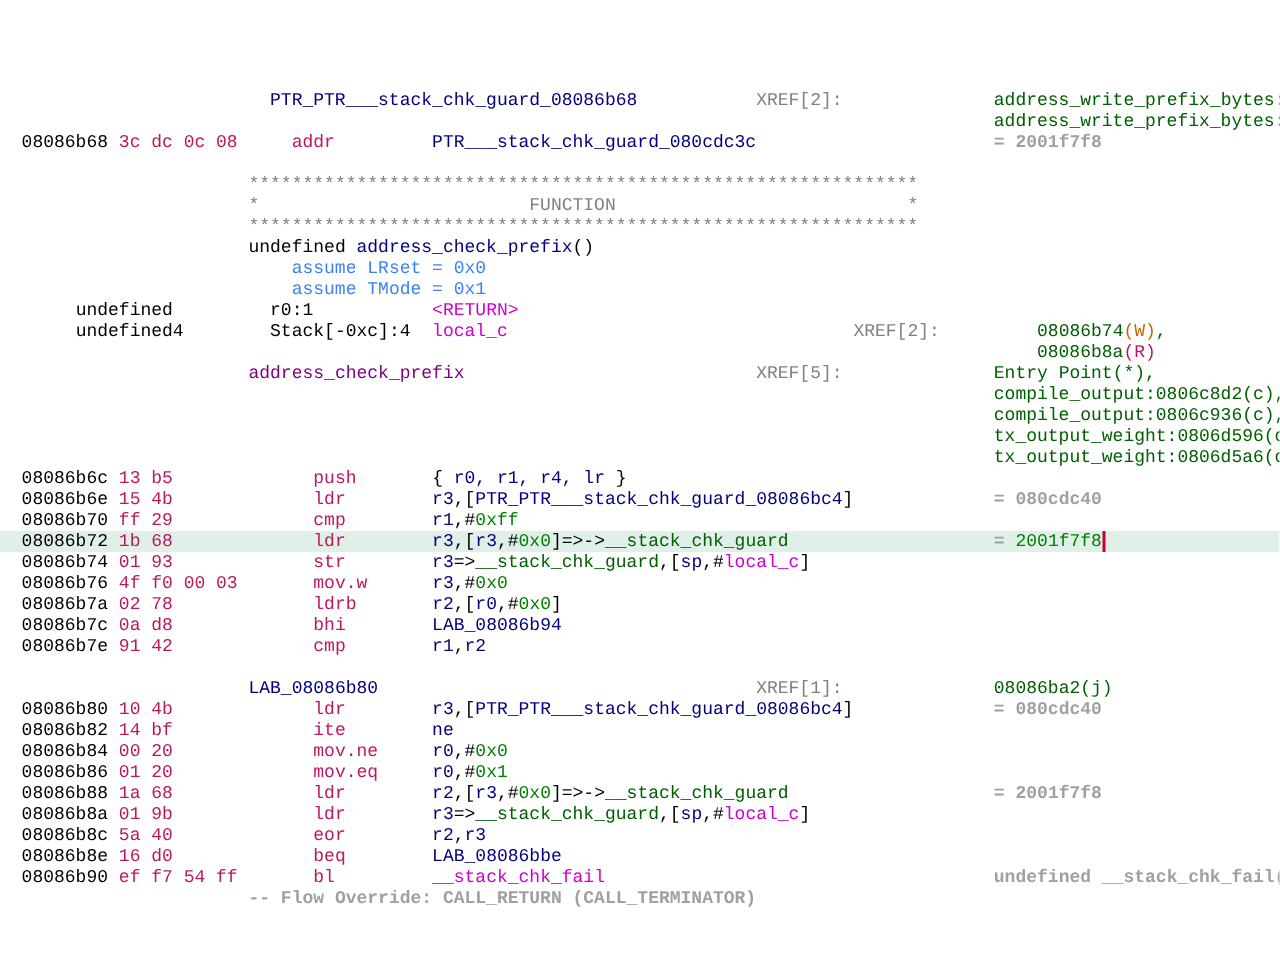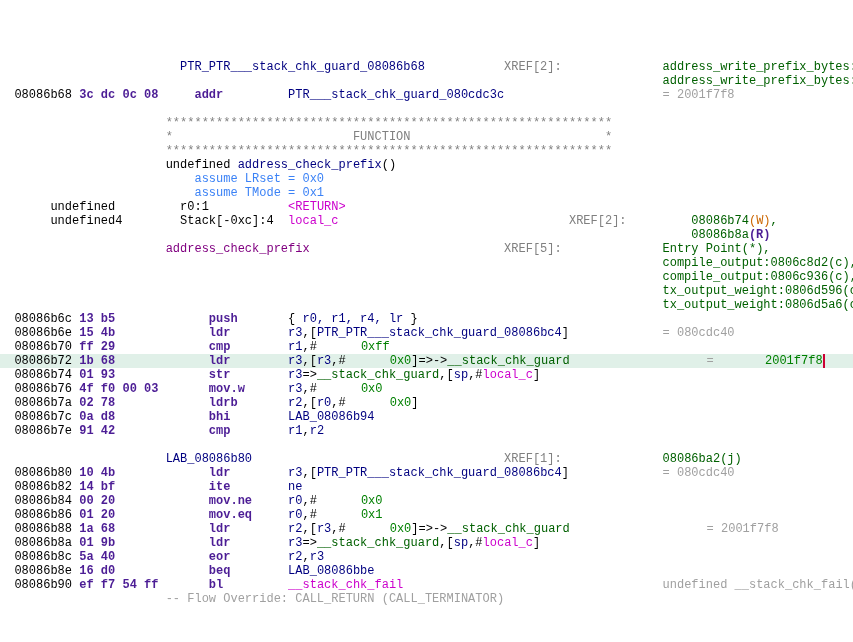--- a/index.html
+++ b/index.html
@@ -13,29 +13,29 @@
   }
   .line { height: 14px; }
   .highlighted { background: #e0f0e8 !important; }
   .cursor-mark {
     display: inline-block;
     width: 2px;
     height: 14px;
     background: #cc0033;
     vertical-align: top;
   }
-  .c-blue { color: #4c1d95; font-weight: bold; }
+  .c-blue { color: #be185d; }
   .c-navy { color: #000080; text-align: center; }
-  .c-green { color: #008000; margin-left: 44px; }
+  .c-green { color: #008000; }
   .c-darkgreen { color: #006000; }
   .c-teal { color: #3b82f6; }
   .c-magenta { color: #cc00cc; }
   .c-orange { color: #cc6600; }
   .c-grey { color: #808080; text-align: right; }
-  .c-lgrey { color: #a0a0a0; }
+  .c-lgrey { color: #a0a0a0; font-weight: bold; }
   .c-black { color: #000; }
   .c-darkmagenta { color: #800080; }
 </style>
 </head>
 <body>
 
 
 
 <div id="listing"><div class="line">                         <span class="c-navy">PTR_PTR___stack_chk_guard_08086b68</span>           <span class="c-grey">XREF[2]:</span>              <span class="c-darkgreen">address_write_prefix_bytes:08086...</span></div><div class="line">                                                                                            <span class="c-darkgreen">address_write_prefix_bytes:08086...</span></div><div class="line">  <span class="c-black">08086b68</span> <span class="c-blue">3c dc 0c 08</span>     <span class="c-blue">addr</span>         <span class="c-navy">PTR___stack_chk_guard_080cdc3c</span>                      <span class="c-lgrey">= 2001f7f8</span></div><div class="line"></div><div class="line">                       <span class="c-grey">**************************************************************</span></div><div class="line">                       <span class="c-grey">*</span>                         <span class="c-grey">FUNCTION</span>                           <span class="c-grey">*</span></div><div class="line">                       <span class="c-grey">**************************************************************</span></div><div class="line">                       <span class="c-black">undefined</span> <span class="c-navy">address_check_prefix</span><span class="c-black">()</span></div><div class="line">                           <span class="c-teal">assume</span><span class="c-teal"> LRset = 0x0</span></div><div class="line">                           <span class="c-teal">assume</span><span class="c-teal"> TMode = 0x1</span></div><div class="line">       <span class="c-black">undefined</span>         <span class="c-black">r0:1</span>           <span class="c-magenta">&lt;RETURN&gt;</span></div><div class="line">       <span class="c-black">undefined4</span>        <span class="c-black">Stack[-0xc]:4</span>  <span class="c-magenta">local_c</span>                                <span class="c-grey">XREF[2]:</span>         <span class="c-darkgreen">08086b74</span><span class="c-orange">(W)</span><span class="c-darkgreen">, </span></div><div class="line">                                                                                                <span class="c-darkgreen">08086b8a</span><span class="c-blue">(R)</span></div><div class="line">                       <span class="c-darkmagenta">address_check_prefix</span>                           <span class="c-grey">XREF[5]:</span>              <span class="c-darkgreen">Entry Point(*), </span></div><div class="line">                                                                                            <span class="c-darkgreen">compile_output:0806c8d2(c), </span></div><div class="line">                                                                                            <span class="c-darkgreen">compile_output:0806c936(c), </span></div><div class="line">                                                                                            <span class="c-darkgreen">tx_output_weight:0806d596(c), </span></div><div class="line">                                                                                            <span class="c-darkgreen">tx_output_weight:0806d5a6(c)</span></div><div class="line">  <span class="c-black">08086b6c</span> <span class="c-blue">13 b5</span>             <span class="c-blue">push</span>       <span class="c-black">{ </span><span class="c-navy">r0, r1, r4, lr</span><span class="c-black"> }</span></div><div class="line">  <span class="c-black">08086b6e</span> <span class="c-blue">15 4b</span>             <span class="c-blue">ldr</span>        <span class="c-navy">r3</span><span class="c-black">,[</span><span class="c-navy">PTR_PTR___stack_chk_guard_08086bc4</span><span class="c-black">]</span>             <span class="c-lgrey">= 080cdc40</span></div><div class="line">  <span class="c-black">08086b70</span> <span class="c-blue">ff 29</span>             <span class="c-blue">cmp</span>        <span class="c-navy">r1</span><span class="c-black">,</span><span class="c-black">#</span><span class="c-green">0xff</span></div><div class="line highlighted">  <span class="c-black">08086b72</span> <span class="c-blue">1b 68</span>             <span class="c-blue">ldr</span>        <span class="c-navy">r3</span><span class="c-black">,[</span><span class="c-navy">r3</span><span class="c-black">,</span><span class="c-black">#</span><span class="c-green">0x0</span><span class="c-black">]=&gt;-&gt;</span><span class="c-darkgreen">__stack_chk_guard</span>                   <span class="c-lgrey">= </span><span class="c-green">2001f7f8</span><span class="cursor-mark"></span></div><div class="line">  <span class="c-black">08086b74</span> <span class="c-blue">01 93</span>             <span class="c-blue">str</span>        <span class="c-navy">r3</span><span class="c-black">=&gt;</span><span class="c-darkgreen">__stack_chk_guard</span><span class="c-black">,[</span><span class="c-navy">sp</span><span class="c-black">,</span><span class="c-black">#</span><span class="c-magenta">local_c</span><span class="c-black">]</span></div><div class="line">  <span class="c-black">08086b76</span> <span class="c-blue">4f f0 00 03</span>       <span class="c-blue">mov.w</span>      <span class="c-navy">r3</span><span class="c-black">,</span><span class="c-black">#</span><span class="c-green">0x0</span></div><div class="line">  <span class="c-black">08086b7a</span> <span class="c-blue">02 78</span>             <span class="c-blue">ldrb</span>       <span class="c-navy">r2</span><span class="c-black">,[</span><span class="c-navy">r0</span><span class="c-black">,</span><span class="c-black">#</span><span class="c-green">0x0</span><span class="c-black">]</span></div><div class="line">  <span class="c-black">08086b7c</span> <span class="c-blue">0a d8</span>             <span class="c-blue">bhi</span>        <span class="c-navy">LAB_08086b94</span></div><div class="line">  <span class="c-black">08086b7e</span> <span class="c-blue">91 42</span>             <span class="c-blue">cmp</span>        <span class="c-navy">r1</span><span class="c-black">,</span><span class="c-navy">r2</span></div><div class="line"></div><div class="line">                       <span class="c-navy">LAB_08086b80</span>                                   <span class="c-grey">XREF[1]:</span>              <span class="c-darkgreen">08086ba2(j)</span></div><div class="line">  <span class="c-black">08086b80</span> <span class="c-blue">10 4b</span>             <span class="c-blue">ldr</span>        <span class="c-navy">r3</span><span class="c-black">,[</span><span class="c-navy">PTR_PTR___stack_chk_guard_08086bc4</span><span class="c-black">]</span>             <span class="c-lgrey">= 080cdc40</span></div><div class="line">  <span class="c-black">08086b82</span> <span class="c-blue">14 bf</span>             <span class="c-blue">ite</span>        <span class="c-navy">ne</span></div><div class="line">  <span class="c-black">08086b84</span> <span class="c-blue">00 20</span>             <span class="c-blue">mov.ne</span>     <span class="c-navy">r0</span><span class="c-black">,</span><span class="c-black">#</span><span class="c-green">0x0</span></div><div class="line">  <span class="c-black">08086b86</span> <span class="c-blue">01 20</span>             <span class="c-blue">mov.eq</span>     <span class="c-navy">r0</span><span class="c-black">,</span><span class="c-black">#</span><span class="c-green">0x1</span></div><div class="line">  <span class="c-black">08086b88</span> <span class="c-blue">1a 68</span>             <span class="c-blue">ldr</span>        <span class="c-navy">r2</span><span class="c-black">,[</span><span class="c-navy">r3</span><span class="c-black">,</span><span class="c-black">#</span><span class="c-green">0x0</span><span class="c-black">]=&gt;-&gt;</span><span class="c-darkgreen">__stack_chk_guard</span>                   <span class="c-lgrey">= 2001f7f8</span></div><div class="line">  <span class="c-black">08086b8a</span> <span class="c-blue">01 9b</span>             <span class="c-blue">ldr</span>        <span class="c-navy">r3</span><span class="c-black">=&gt;</span><span class="c-darkgreen">__stack_chk_guard</span><span class="c-black">,[</span><span class="c-navy">sp</span><span class="c-black">,</span><span class="c-black">#</span><span class="c-magenta">local_c</span><span class="c-black">]</span></div><div class="line">  <span class="c-black">08086b8c</span> <span class="c-blue">5a 40</span>             <span class="c-blue">eor</span>        <span class="c-navy">r2</span><span class="c-black">,</span><span class="c-navy">r3</span></div><div class="line">  <span class="c-black">08086b8e</span> <span class="c-blue">16 d0</span>             <span class="c-blue">beq</span>        <span class="c-navy">LAB_08086bbe</span></div><div class="line">  <span class="c-black">08086b90</span> <span class="c-blue">ef f7 54 ff</span>       <span class="c-blue">bl</span>         <span class="c-magenta">__stack_chk_fail</span>                                    <span class="c-lgrey">undefined __stack_chk_fail()</span></div><div class="line">                       <span class="c-lgrey">-- Flow Override: CALL_RETURN (CALL_TERMINATOR)</span></div></div>
 

